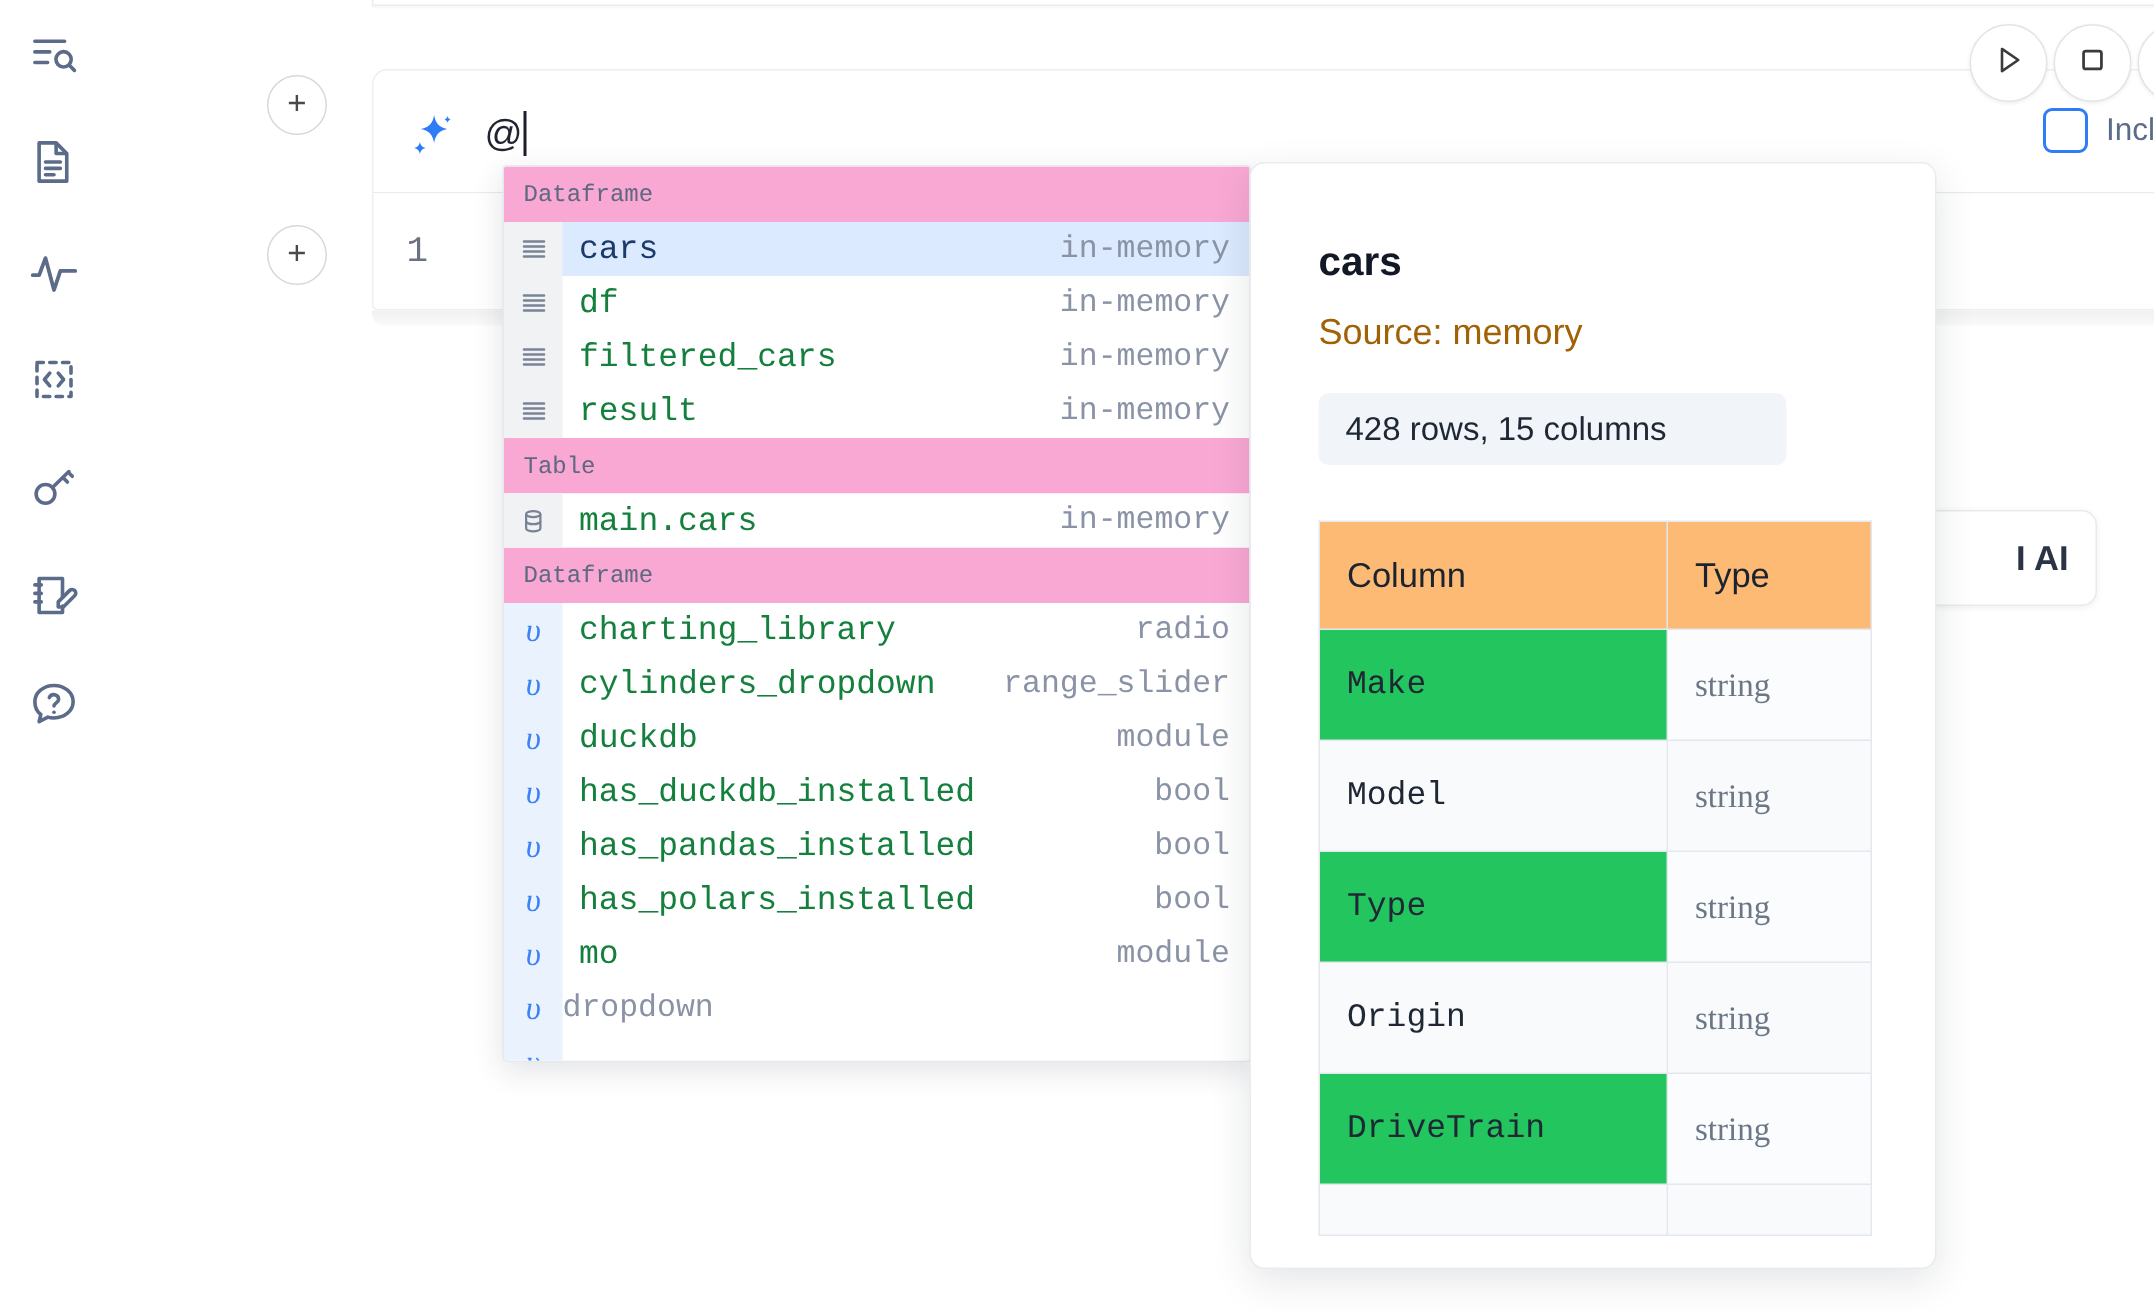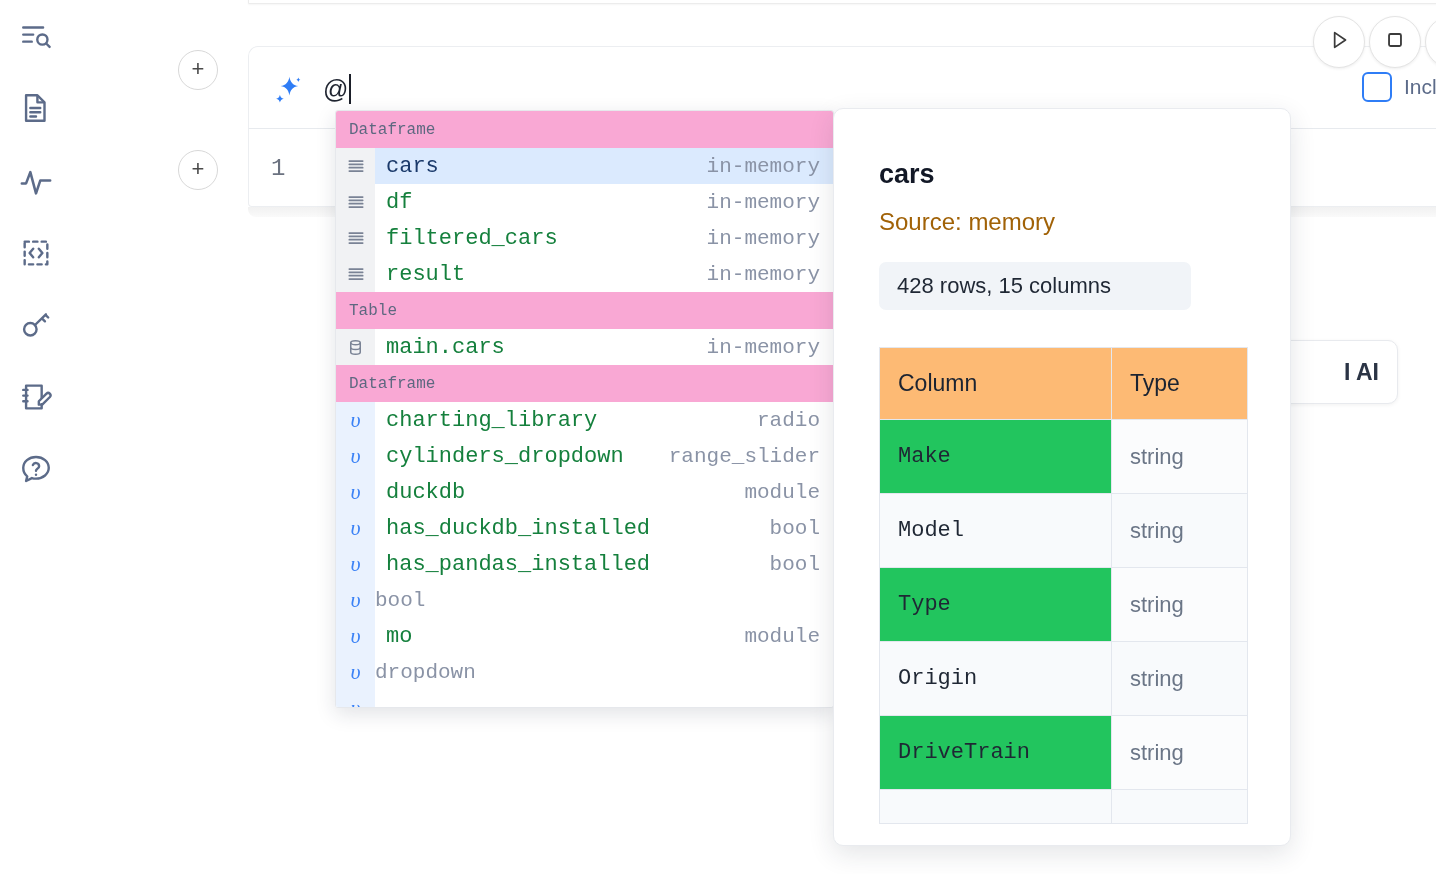--- a/index.html
+++ b/index.html
@@ -125,21 +125,21 @@
   .doc-src { position:absolute; left:45px; top:99px; font-size:24px; color:#a16207; }
   .doc-chip {
     position:absolute; left:45px; top:153px; width:312px; height:48px;
     background:#f1f4f8; border-radius:7px;
     display:flex; align-items:center; padding-left:18px;
     font-size:22px; color:#1f2734;
   }
   .doc-table { position:absolute; left:45px; top:238px; width:368px; border-collapse:collapse; table-layout:fixed; }
   .doc-table th, .doc-table td { border:1px solid #e3e7ee; text-align:left; }
   .doc-table th { background:#fdba74; height:72px; padding-left:18px; font-weight:normal; font-size:23px; color:#1b2331; }
-  .doc-table td { height:74px; padding-left:18px; }
+  .doc-table td { height:74px; padding-left:18px;font-family:Liberation Serif, serif; }
   .doc-table td.col { font-family:"Liberation Mono", monospace; font-size:22px; color:#1f2734; background:#22c55e; }
   .doc-table td.typ { font-size:22px; color:#6b7687; background:#fbfcfd; }
   .doc-table tr:nth-child(even) td { background:#f8fafc; }
   .doc-table td.empty { height:34px; }
 </style>
 </head>
 <body>
 
 <div id="root">
 
@@ -345,20 +345,21 @@
         <div class="ac-name">has_duckdb_installed</div>
         <div class="ac-meta">bool</div>
       </div>
       <div class="ac-item">
         <div class="ac-gutter var">υ</div>
         <div class="ac-name">has_pandas_installed</div>
         <div class="ac-meta">bool</div>
       </div>
       <div class="ac-item">
         <div class="ac-gutter var">υ</div>
+        <div class="ac-name">has_polars_installed</div>
         <div class="ac-meta">bool</div>
       </div>
       <div class="ac-item">
         <div class="ac-gutter var">υ</div>
         <div class="ac-name">mo</div>
         <div class="ac-meta">module</div>
       </div>
       <div class="ac-item">
         <div class="ac-gutter var">υ</div>
         <div class="ac-meta">dropdown</div>

